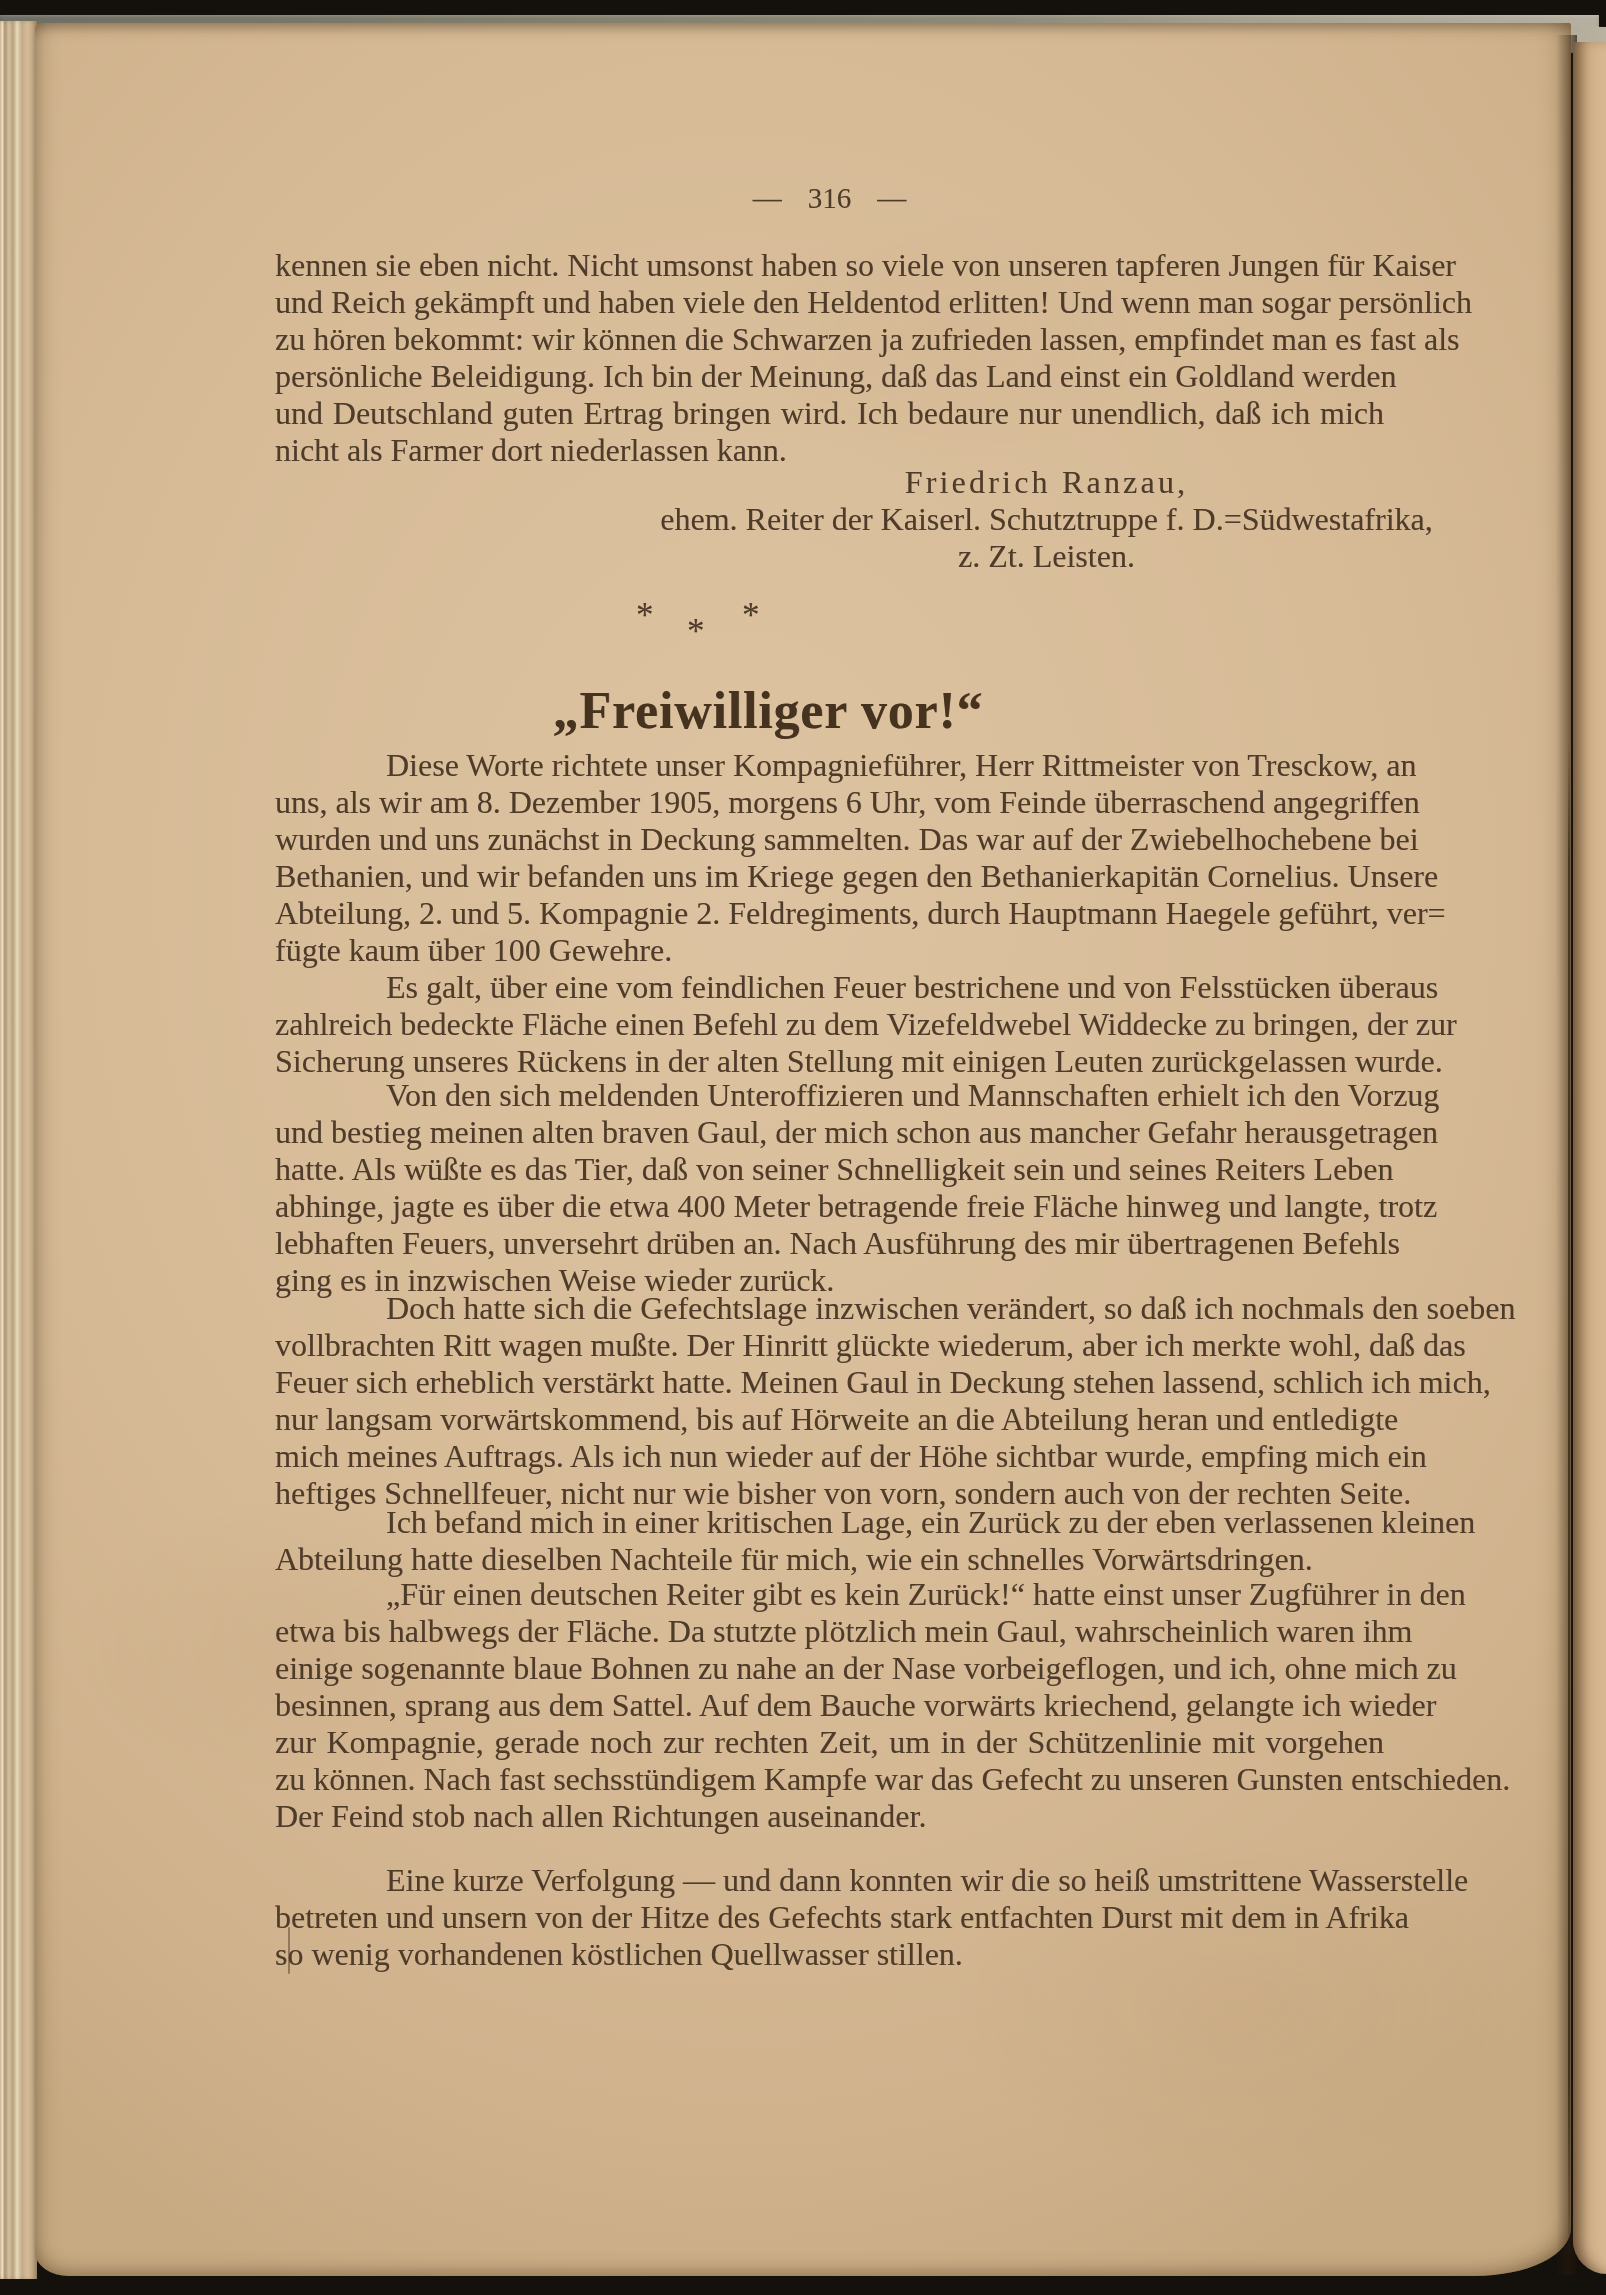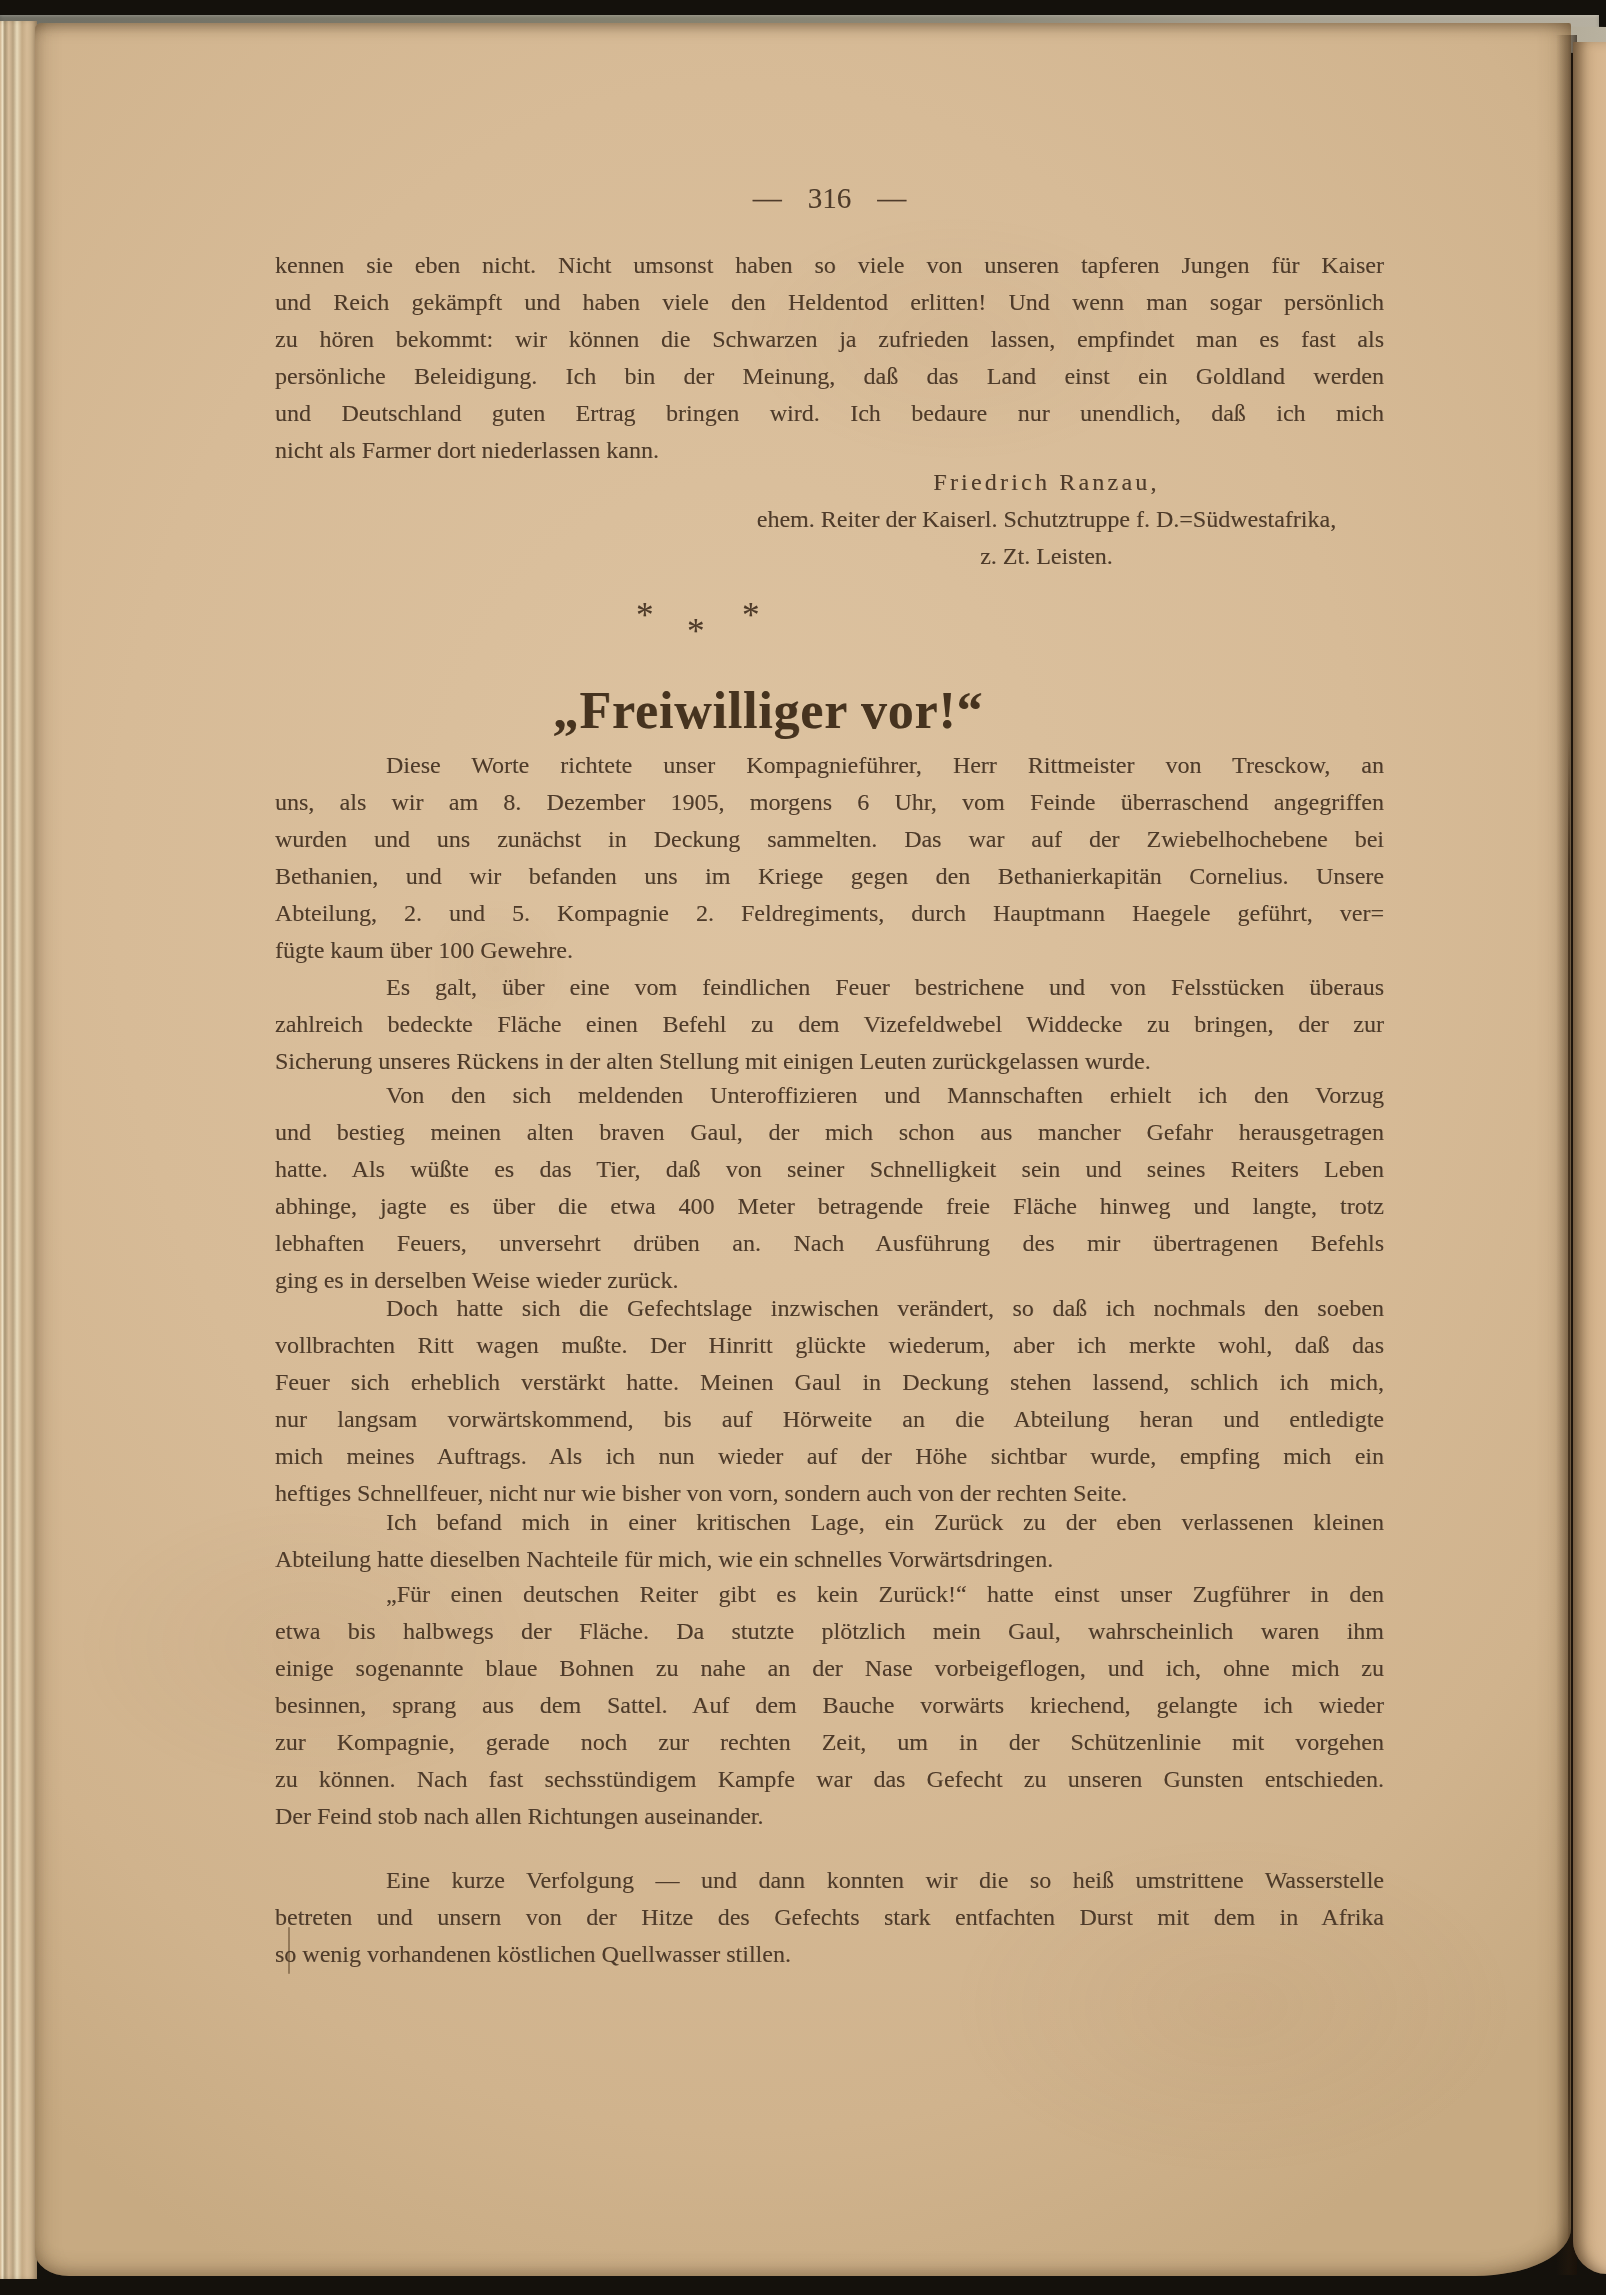--- a/index.html
+++ b/index.html
@@ -65,21 +65,21 @@
   }
   
   .ink{color:#4e3b2a;text-shadow:0.3px 0.3px 0.6px rgba(78,59,42,.35);}
   .pageno{
     position:absolute;left:275px;top:182px;width:1109px;
     display:flex;justify-content:center;align-items:center;gap:26px;
     font-size:29px;
   }
   .textblock{position:absolute;left:275px;width:1109px;}
   .line{
-    height:37px;line-height:37px;font-size:24px;
+    height:37px;line-height:37px;font-size:32px;
     text-align:justify;text-align-last:justify;white-space:nowrap;
   }
   .line.last{text-align:left;text-align-last:left;}
   .line.indent{padding-left:111px;}
   .sig{
     position:absolute;left:492px;top:464px;width:1109px;text-align:center;
   }
   .sig .line{text-align:right;text-align-last:center;}
   .sig .sig-name{letter-spacing:3.2px;}
   .stars{position:absolute;left:636px;top:596px;width:153px;height:64px;font-size:35px;}
@@ -148,21 +148,21 @@
   <div class="line">zahlreich bedeckte Fläche einen Befehl zu dem Vizefeldwebel Widdecke zu bringen, der zur</div>
   <div class="line last">Sicherung unseres Rückens in der alten Stellung mit einigen Leuten zurückgelassen wurde.</div>
 </div>
 
 <div class="textblock ink" style="top:1077px">
   <div class="line indent">Von den sich meldenden Unteroffizieren und Mannschaften erhielt ich den Vorzug</div>
   <div class="line">und bestieg meinen alten braven Gaul, der mich schon aus mancher Gefahr herausgetragen</div>
   <div class="line">hatte. Als wüßte es das Tier, daß von seiner Schnelligkeit sein und seines Reiters Leben</div>
   <div class="line">abhinge, jagte es über die etwa 400 Meter betragende freie Fläche hinweg und langte, trotz</div>
   <div class="line">lebhaften Feuers, unversehrt drüben an. Nach Ausführung des mir übertragenen Befehls</div>
-  <div class="line last">ging es in derselben Weise wieder zurück.</div>
+  <div class="line last">ging es in inzwischen Weise wieder zurück.</div>
 </div>
 
 <div class="textblock ink" style="top:1290px">
   <div class="line indent">Doch hatte sich die Gefechtslage inzwischen verändert, so daß ich nochmals den soeben</div>
   <div class="line">vollbrachten Ritt wagen mußte. Der Hinritt glückte wiederum, aber ich merkte wohl, daß das</div>
   <div class="line">Feuer sich erheblich verstärkt hatte. Meinen Gaul in Deckung stehen lassend, schlich ich mich,</div>
   <div class="line">nur langsam vorwärtskommend, bis auf Hörweite an die Abteilung heran und entledigte</div>
   <div class="line">mich meines Auftrags. Als ich nun wieder auf der Höhe sichtbar wurde, empfing mich ein</div>
   <div class="line last">heftiges Schnellfeuer, nicht nur wie bisher von vorn, sondern auch von der rechten Seite.</div>
 </div>

